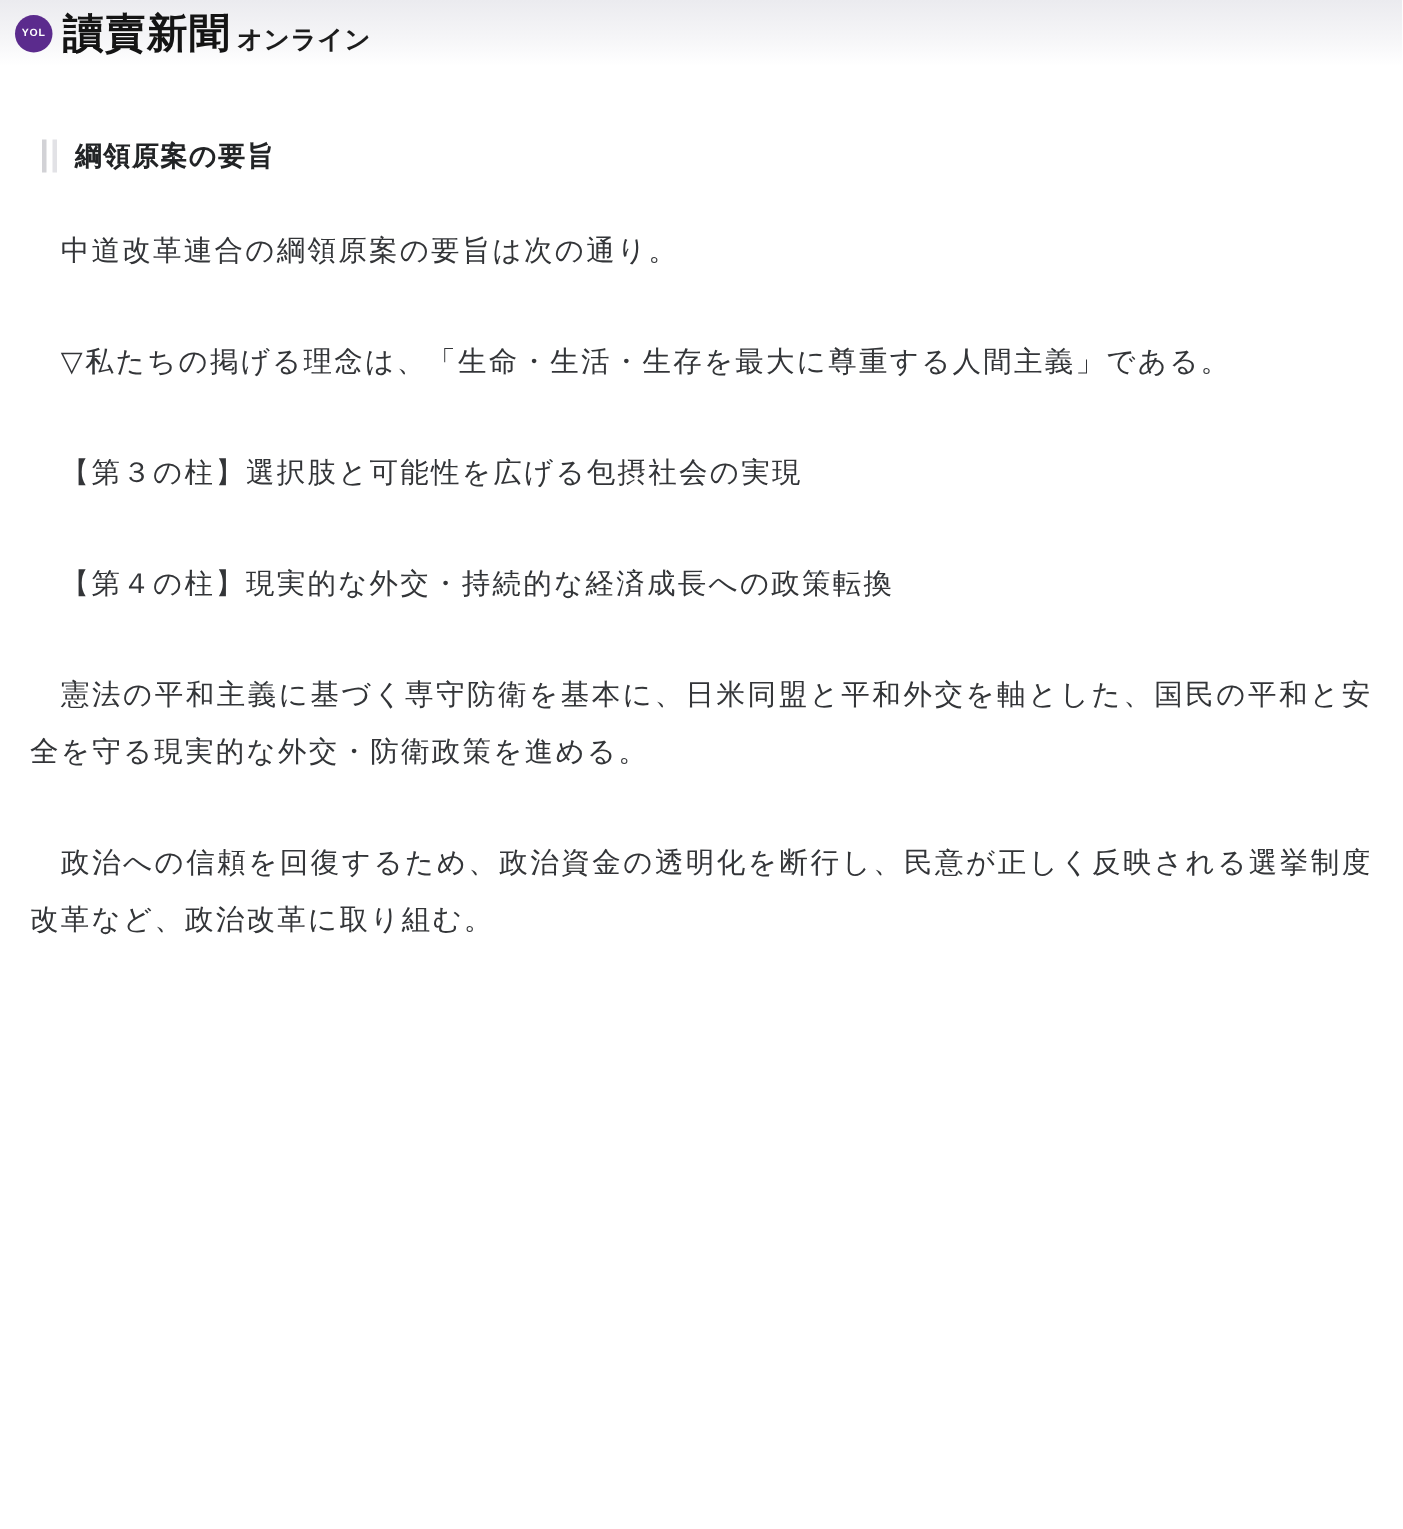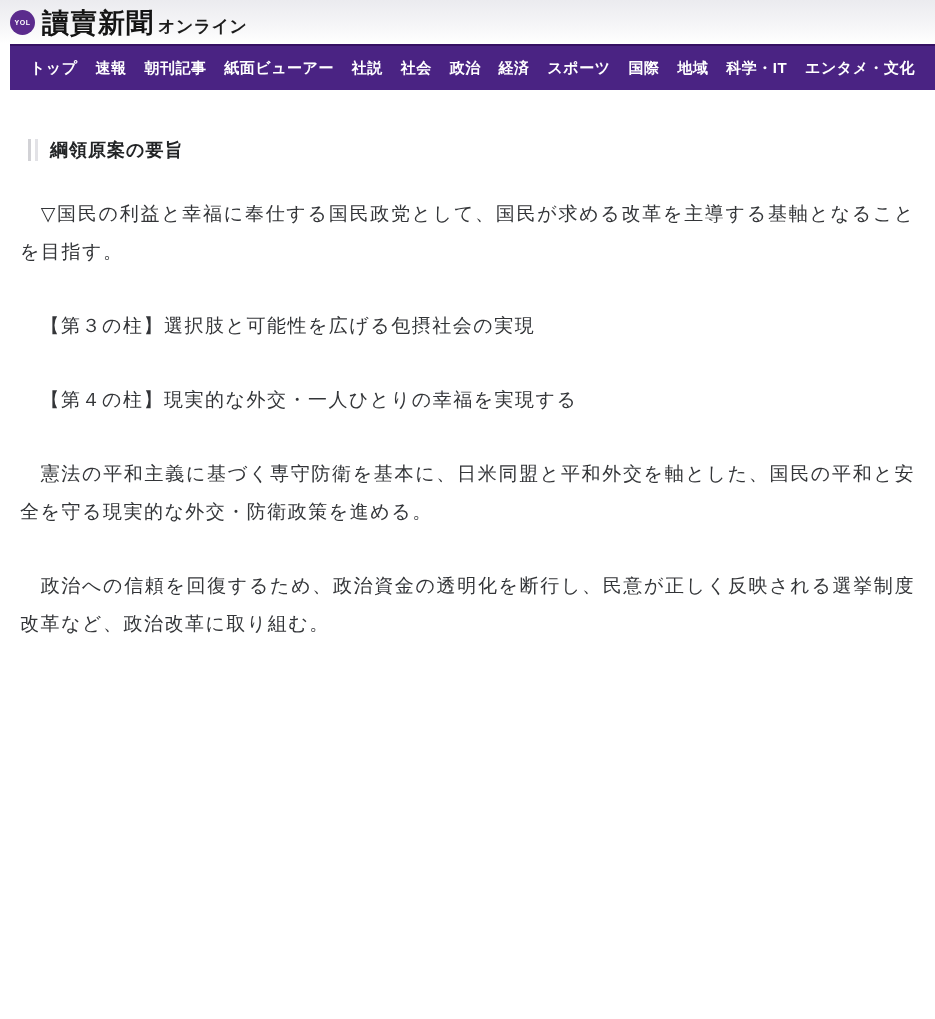--- a/index.html
+++ b/index.html
@@ -132,46 +132,32 @@
 <div class="page">
 
   <header class="site-header">
     <a class="logo">
       <span class="yol-badge">YOL</span>
       <span class="logo-kanji">讀賣新聞</span>
       <span class="logo-suffix">オンライン</span>
     </a>
   </header>
 
-  <nav class="main-nav">
-    <a class="nav-item">トップ</a>
-    <a class="nav-item">速報</a>
-    <a class="nav-item">朝刊記事</a>
-    <a class="nav-item">紙面ビューアー</a>
-    <a class="nav-item">社説</a>
-    <a class="nav-item">社会</a>
-    <a class="nav-item">政治</a>
-    <a class="nav-item">経済</a>
-    <a class="nav-item">スポーツ</a>
-    <a class="nav-item">国際</a>
-    <a class="nav-item">地域</a>
-    <a class="nav-item">科学・IT</a>
-    <a class="nav-item">エンタメ・文化</a>
-  </nav>
 
   <main class="article-body">
 
     <div class="section-heading-row">
       <span class="heading-marker">
         <span class="bar1"></span>
           <span class="bar2"></span>
       </span>
       <h2 class="section-heading">綱領原案の要旨</h2>
     </div>
 
-    <p class="article-paragraph">　▽国民の利益と幸福に奉仕する国民政党として、国民が求める改革を主導する基軸となることを目指す。</p>
+    <p class="article-paragraph">　中道改革連合の綱領原案の要旨は次の通り。</p>
+    <p class="article-paragraph">　▽私たちの掲げる理念は、「生命・生活・生存を最大に尊重する人間主義」である。</p>
     <p class="article-paragraph">　【第３の柱】選択肢と可能性を広げる包摂社会の実現</p>
-    <p class="article-paragraph">　【第４の柱】現実的な外交・一人ひとりの幸福を実現する</p>
+    <p class="article-paragraph">　【第４の柱】現実的な外交・持続的な経済成長への政策転換</p>
     <p class="article-paragraph">　憲法の平和主義に基づく専守防衛を基本に、日米同盟と平和外交を軸とした、国民の平和と安全を守る現実的な外交・防衛政策を進める。</p>
     <p class="article-paragraph">　政治への信頼を回復するため、政治資金の透明化を断行し、民意が正しく反映される選挙制度改革など、政治改革に取り組む。</p>
 
   </main>
 </div>
 
 </body></html>

